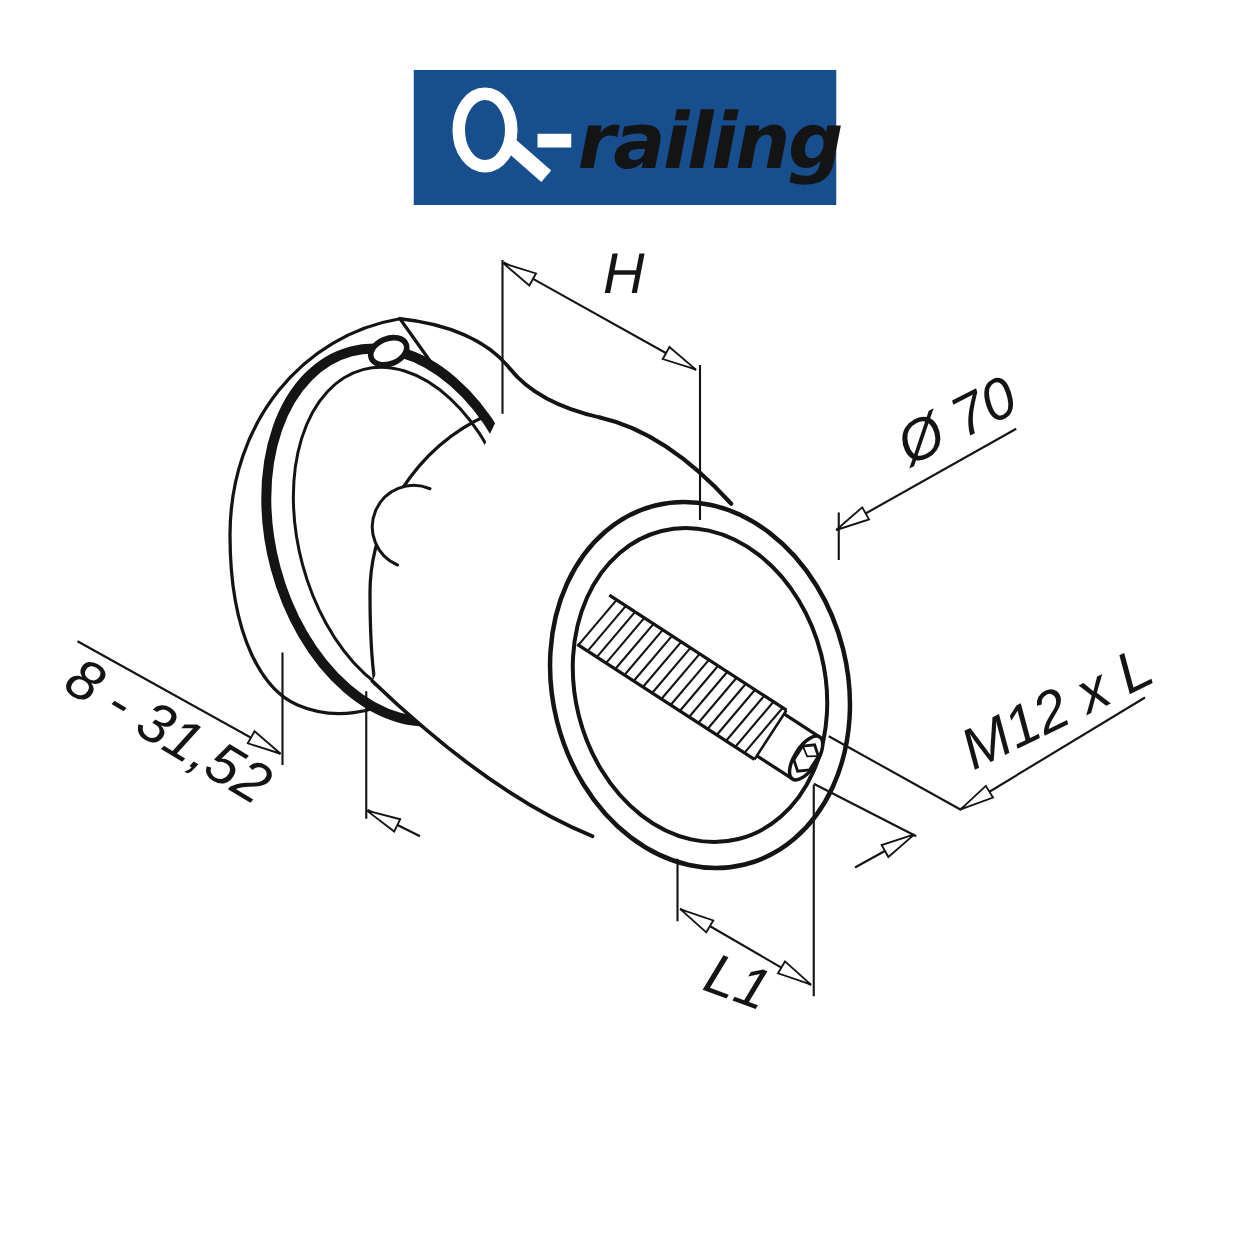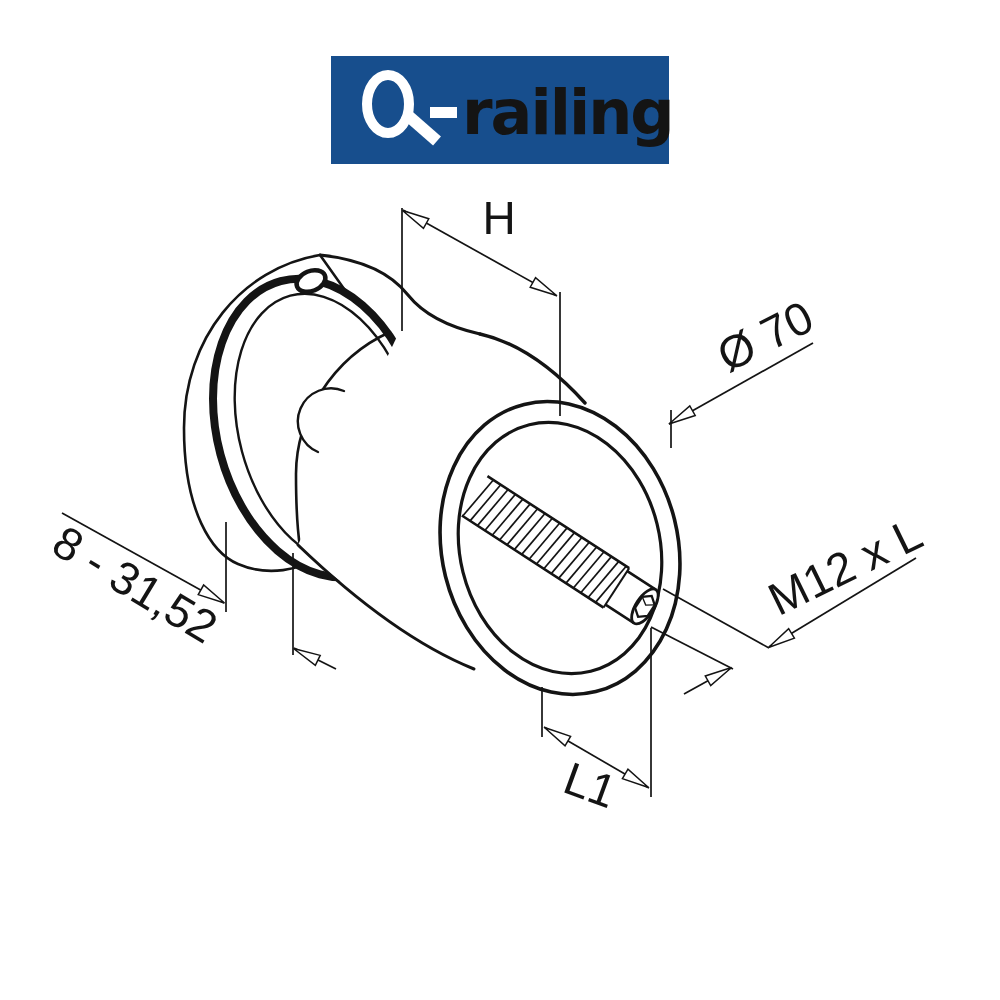--- a/index.html
+++ b/index.html
@@ -1,17 +1,17 @@
 <!DOCTYPE html>
 <html><head>
 <meta charset="utf-8">
 <style>
   html,body{margin:0;padding:0;background:#ffffff;}
   .sheet{position:relative;width:968px;height:1000px;background:#fff;overflow:hidden;
-         font-family:"Liberation Sans",sans-serif;}
+         font-family:"Liberation Sans",sans-serif;font-style:italic;}
   svg{display:block;}
   text{fill:#141414;}
   .dim-text{font-size:46px;font-family:"Liberation Sans",sans-serif;}
   .logo-text{font-size:62px;font-weight:bold;letter-spacing:-2px;
              font-family:"DejaVu Sans","Liberation Sans",sans-serif;}
 </style>
 </head>
 <body>
 
 <div class="sheet">

